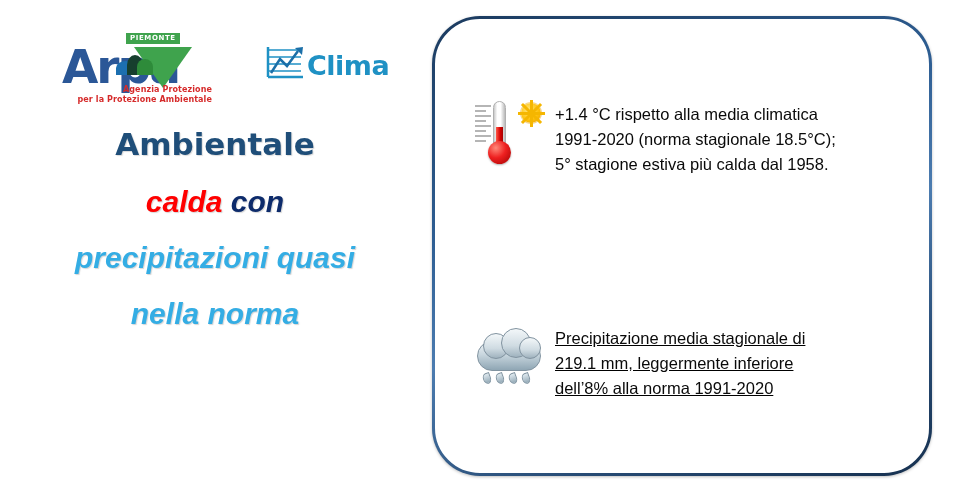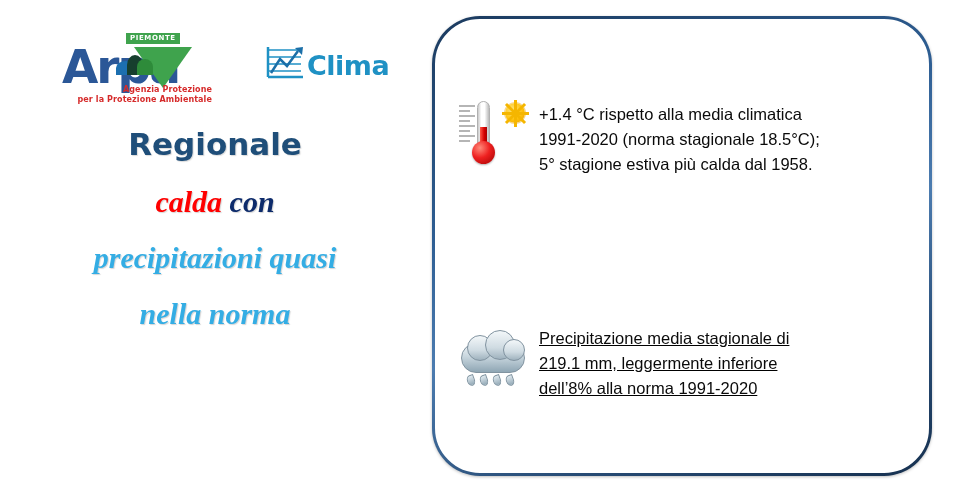--- a/index.html
+++ b/index.html
@@ -124,21 +124,21 @@
   #title-season {
     margin-top: 26px;
     font-family: "Liberation Sans", sans-serif;
     font-weight: normal;
     font-size: 37px;
     color: #20A03C;
     line-height: 46px;
     text-shadow: 1px 1px 1px rgba(150,150,150,0.4);
   }
   .subtitle-line {
-    font-family: Liberation Serif, serif;
+    font-family: Liberation Sans, sans-serif;
     font-weight: bold;
     font-style: italic;
     font-size: 30px;
     line-height: 56px;
     text-shadow: 1px 1px 1px rgba(150,150,150,0.4);
   }
   #sub-line-1 { margin-top: 10px; }
   .w-calda { color: #FF0000; }
   .w-con   { color: #0D2B6B; }
   .w-blue  { color: #34ADE4; }
@@ -163,22 +163,22 @@
     box-sizing: border-box;
     border-radius: 45px;
     background: #ffffff;
     border: 2px solid #ffffff;
     position: relative;
   }
 
   .fact-row {
     position: absolute;
     display: flex;
-    align-items: flex-end;
-    left: 20px;
+    align-items: flex-start;
+    left: 36px;
     width: 452px;
   }
   #fact-row-0 { top: 78px; }
   #fact-row-1 { top: 198px; }
   #fact-row-2 { top: 300px; text-decoration: underline; }
 
   .fact-icon {
     width: 82px;
     flex: 0 0 82px;
     height: 78px;
@@ -322,21 +322,21 @@
           <line x1="3" y1="32" x2="38" y2="32" stroke-width="2.5"></line>
         </g>
         <polyline points="6,28 15,14 22,21 33,6" fill="none" stroke="#1B6FA8" stroke-width="2.5"></polyline>
         <polygon points="30,3 38,2 37,10" fill="#1B6FA8"></polygon>
       </svg>
     </span>
     <span id="clima-label">Clima</span>
   </div>
 
   <div id="headline-stack">
-    <div id="title-resoconto">Regionale</div>
+    <div id="title-resoconto">Ambientale</div>
     <div id="sub-line-1" class="subtitle-line">
       <span class="w-calda">calda</span>
       <span class="w-con">con</span>
     </div>
     <div class="subtitle-line w-blue">precipitazioni quasi</div>
     <div class="subtitle-line w-blue">nella norma</div>
   </div>
 </div>
 
 <div id="info-card">

